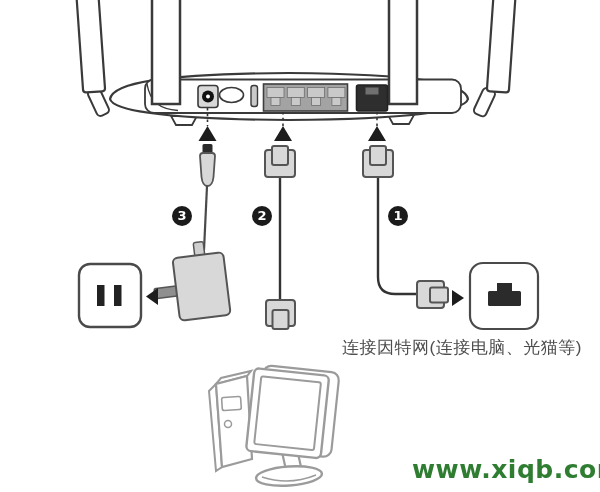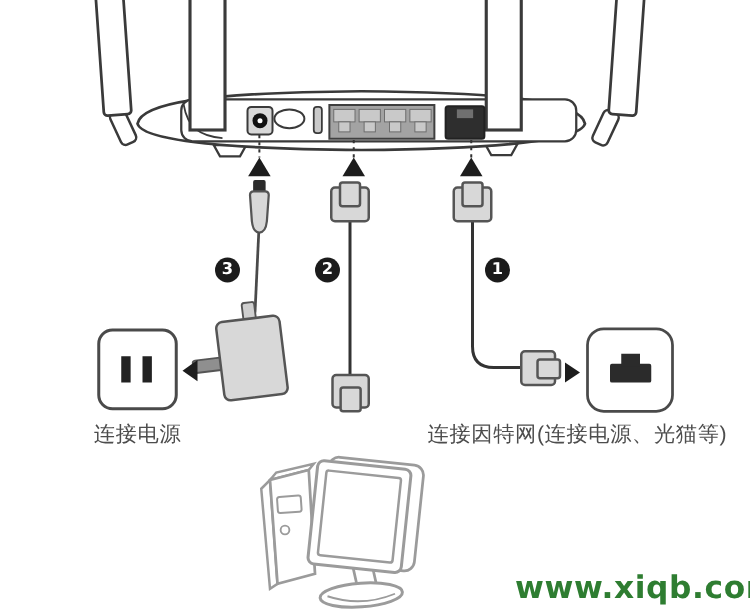--- a/index.html
+++ b/index.html
@@ -168,18 +168,17 @@
       <rect x="250" y="372" width="75" height="83" rx="5" fill="#ffffff" stroke="#9b9b9b" stroke-width="2.4"></rect>
       <rect x="257.5" y="379.5" width="60" height="68" rx="2" fill="#ffffff" stroke="#9b9b9b" stroke-width="2"></rect>
     </g>
   </g>
 </svg>
 
   <div class="badge" style="left:388px;top:206px;">1</div>
   <div class="badge" style="left:252px;top:206px;">2</div>
   <div class="badge" style="left:172px;top:206px;">3</div>
 
-  <div class="cap" style="left:75px;top:336px;">连接电源</div>
-  <div class="cap" style="left:342px;top:336px;">连接因特网(连接电源、光猫等)</div>
+  <div class="cap" style="left:342px;top:336px;">连接因特网(连接电脑、光猫等)</div>
 
   <div class="watermark">www.xiqb.com</div>
 
 </div>
 
 </body></html>

